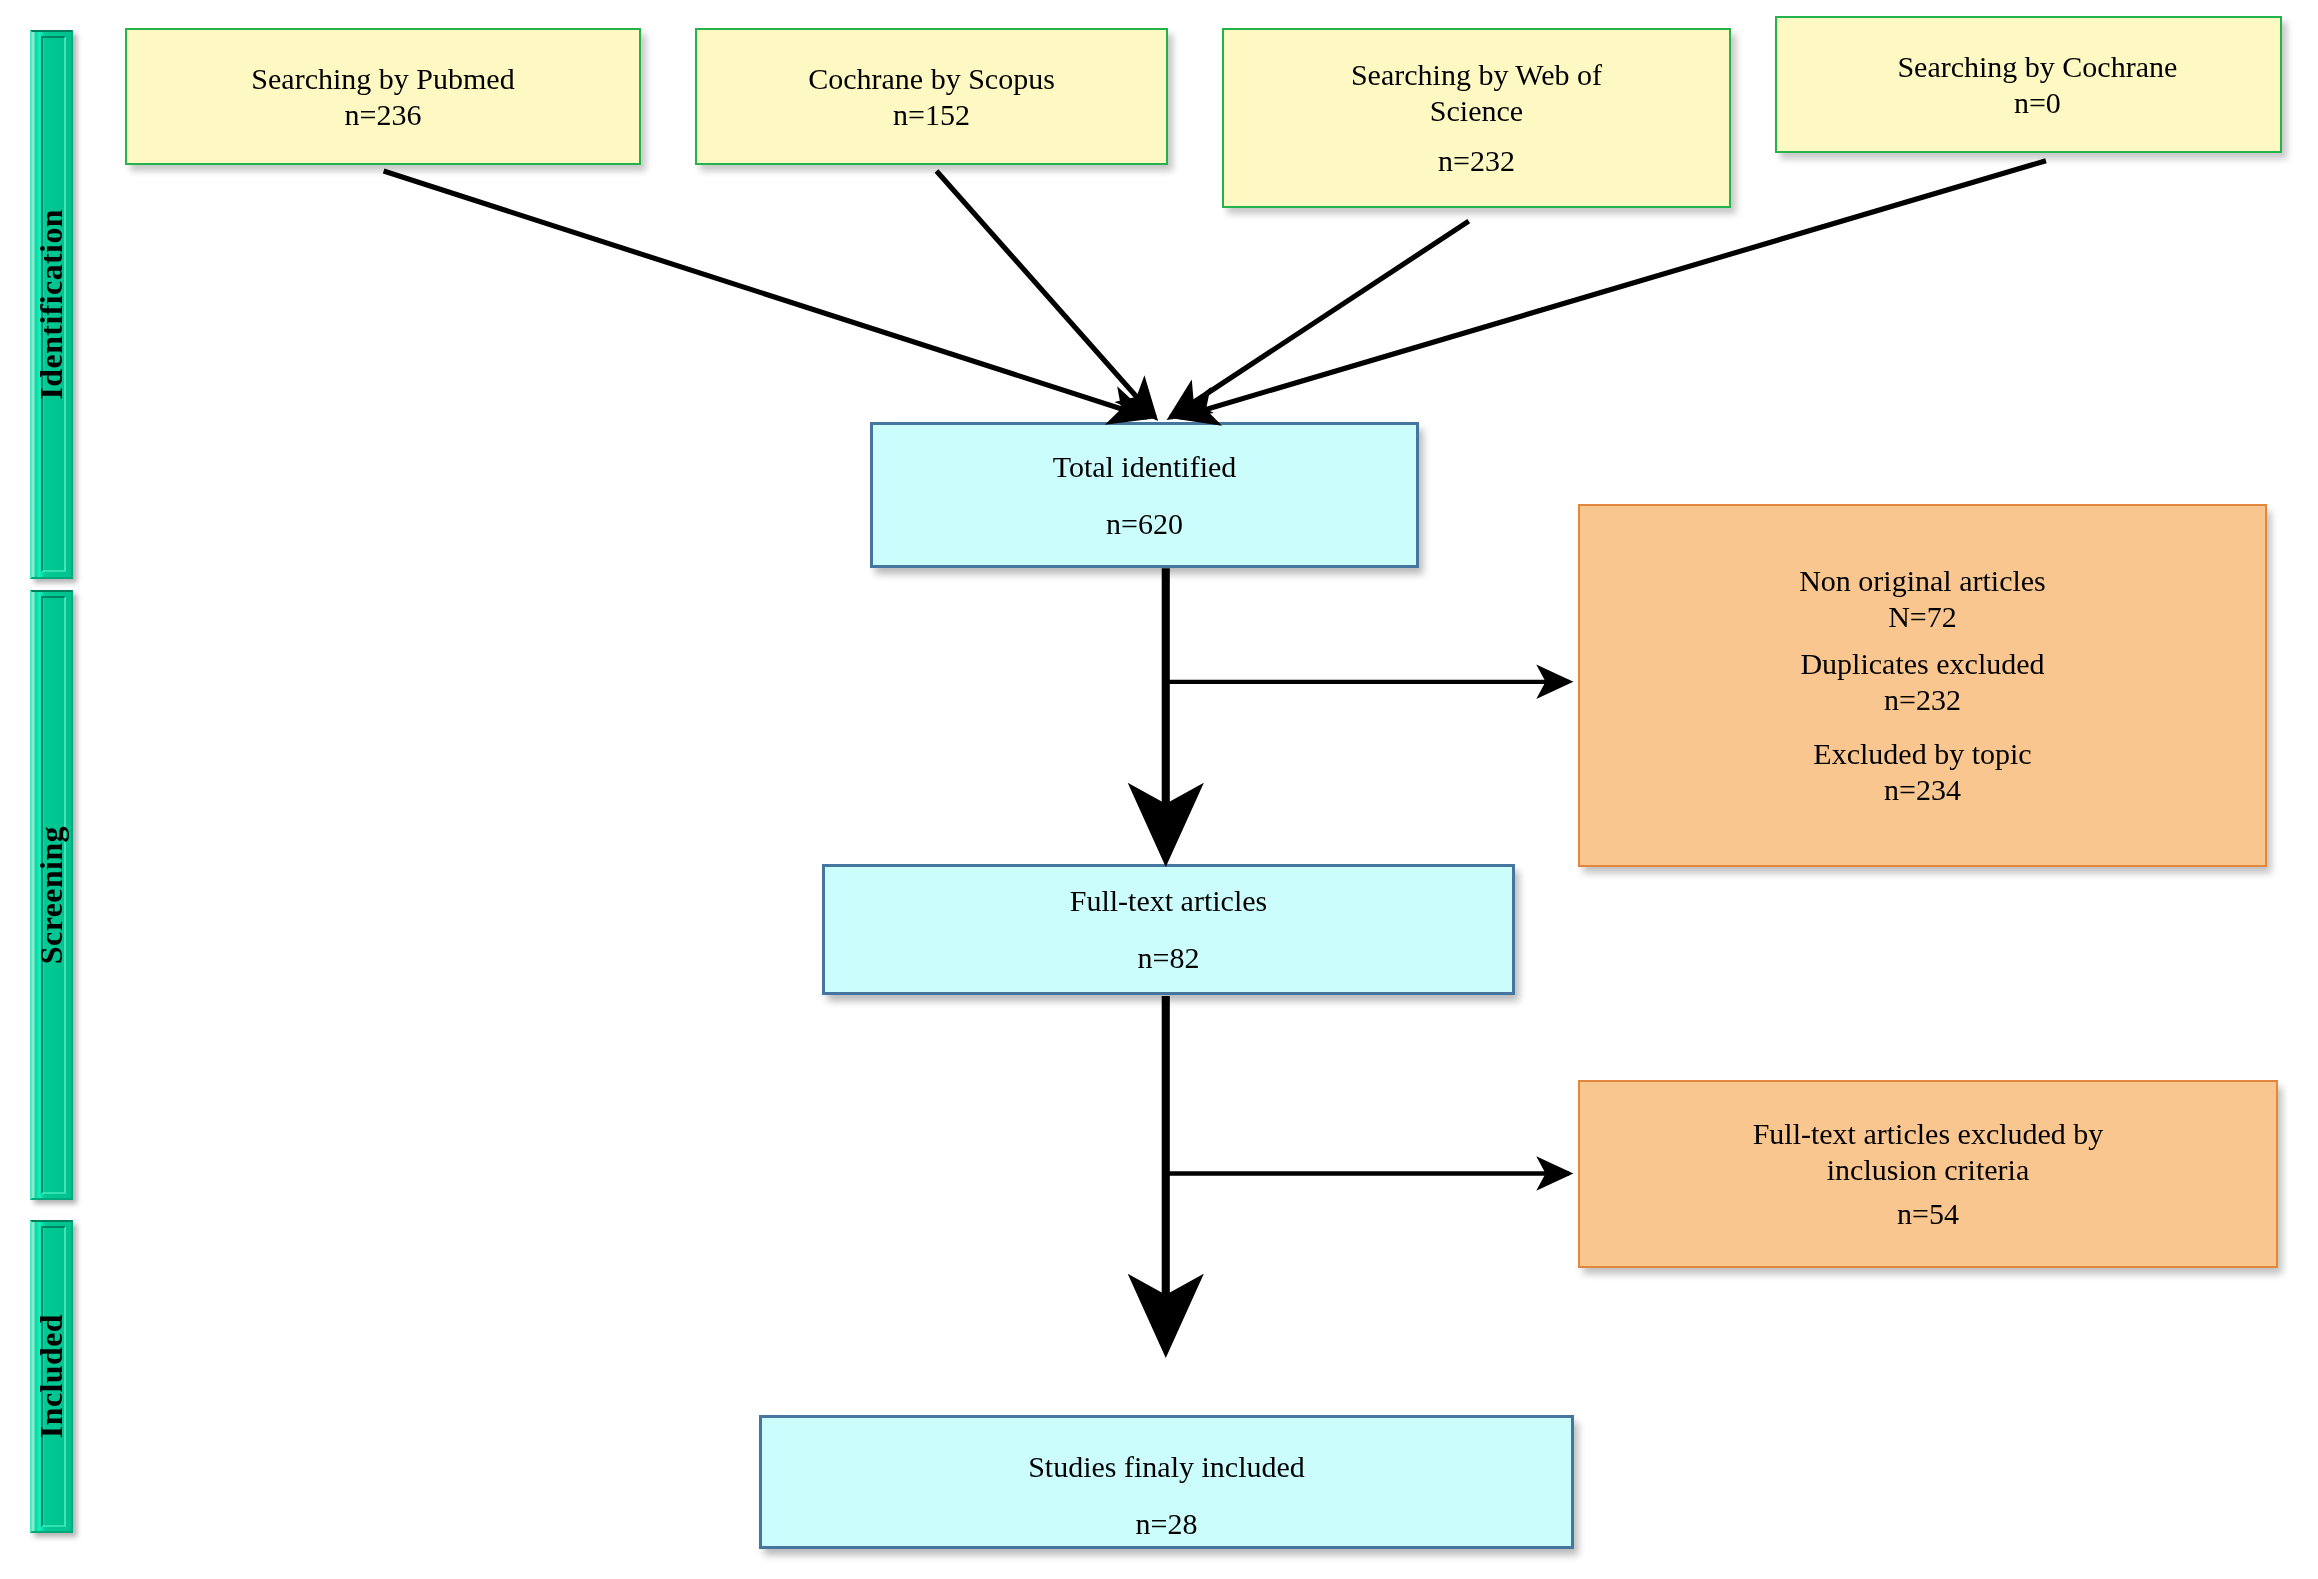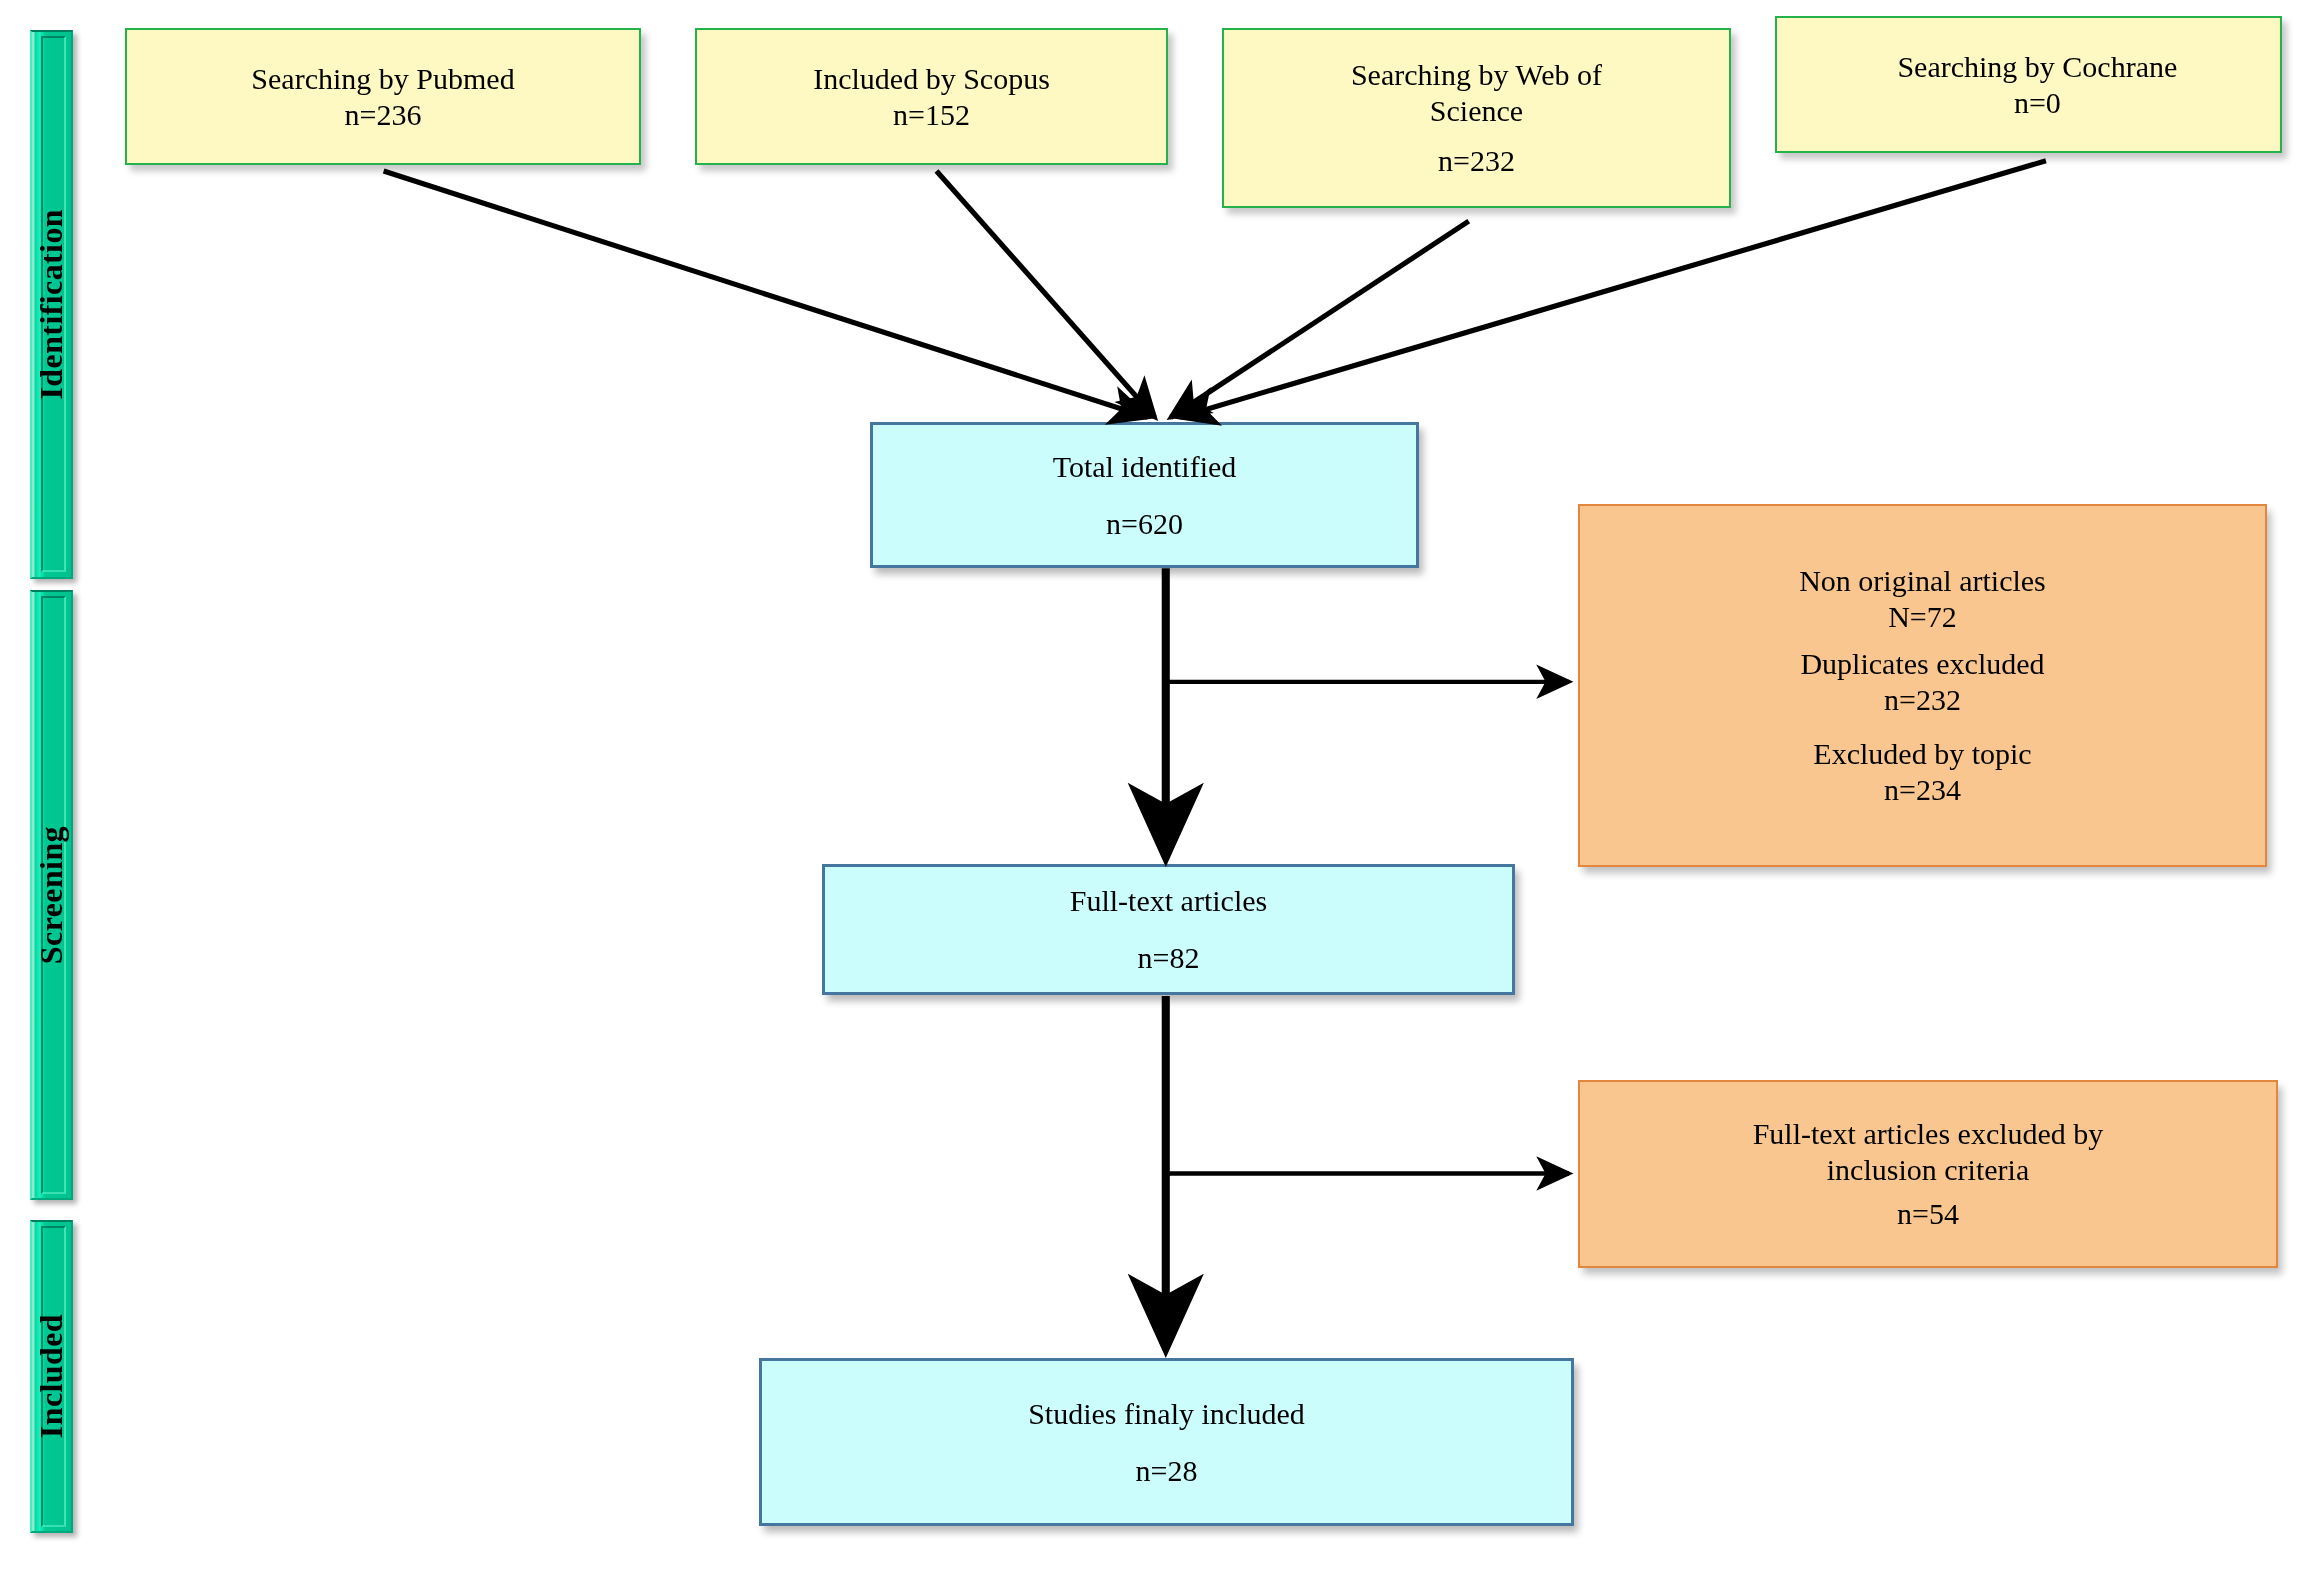--- a/index.html
+++ b/index.html
@@ -104,21 +104,21 @@
   <div class="stage-bar" style="left:29.5px;top:1220px;width:43px;height:313px;">
     <span class="bar-label">Included</span>
   </div>
 
   <div class="node node-green" style="left:125px;top:28px;width:516px;height:137px;">
     <span class="ln">Searching by Pubmed</span>
     <span class="ln">n=236</span>
   </div>
 
   <div class="node node-green" style="left:695px;top:28px;width:473px;height:137px;">
-    <span class="ln">Included by Scopus</span>
+    <span class="ln">Cochrane by Scopus</span>
     <span class="ln">n=152</span>
   </div>
 
   <div class="node node-green" style="left:1222px;top:28px;width:509px;height:180px;">
     <span class="ln">Searching by Web of</span>
     <span class="ln">Science</span>
     <span class="ln" style="margin-top:13.3px;">n=232</span>
   </div>
 
   <div class="node node-green" style="left:1775px;top:16px;width:507px;height:137px;padding-left:28px;">
@@ -129,21 +129,21 @@
   <div class="node node-cyan" style="left:870px;top:422px;width:549px;height:146px;">
     <span class="ln">Total identified</span>
     <span class="ln">n=620</span>
   </div>
 
   <div class="node node-cyan" style="left:822px;top:864px;width:693px;height:131px;">
     <span class="ln">Full-text articles</span>
     <span class="ln">n=82</span>
   </div>
 
-  <div class="node node-cyan" style="left:759px;top:1358px;width:815px;height:168px;">
+  <div class="node node-cyan" style="left:759px;top:1415px;width:815px;height:134px;justify-content:flex-end;">
     <span class="ln">Studies finaly included</span>
     <span class="ln">n=28</span>
   </div>
 
   <div class="node node-orange" style="left:1578px;top:504px;width:689px;height:363px;">
     <span class="ln">Non original articles</span>
     <span class="ln">N=72</span>
     <span class="ln" style="margin-top:11.8px;">Duplicates excluded</span>
     <span class="ln">n=232</span>
     <span class="ln" style="margin-top:18px;">Excluded by topic</span>

